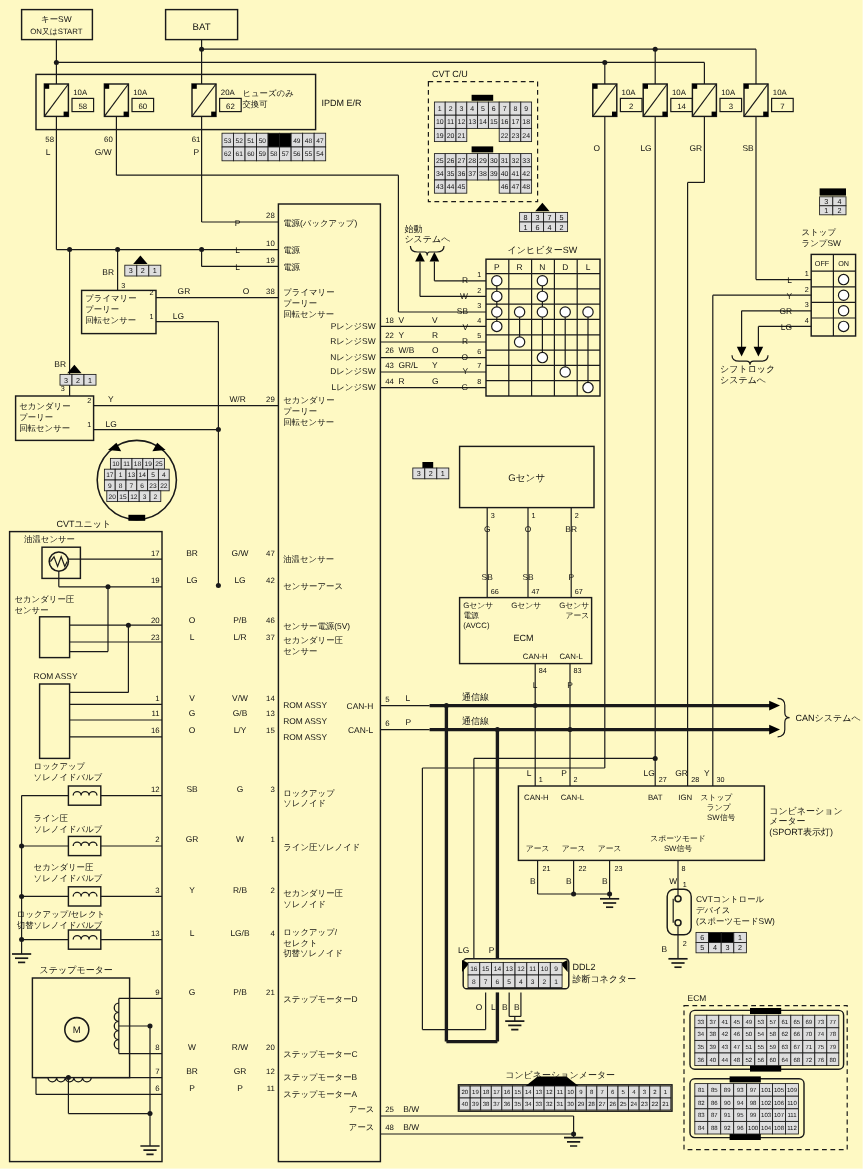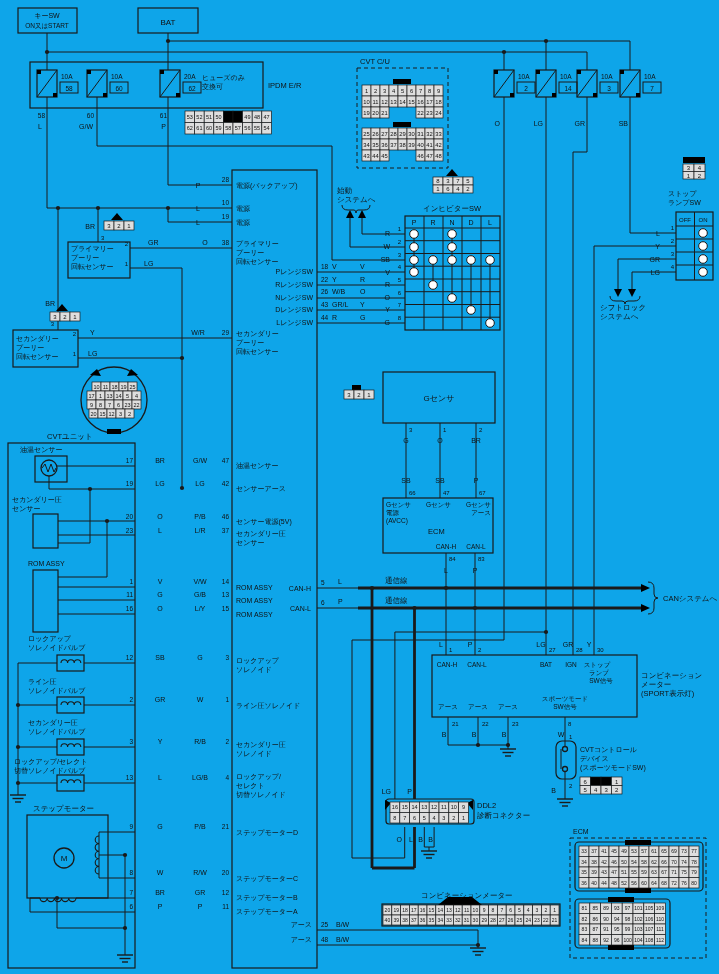--- a/index.html
+++ b/index.html
@@ -1,16 +1,16 @@
 <!DOCTYPE html>
 <html><head>
 <meta charset="utf-8">
 <style>
   html,body{margin:0;padding:0;background:#fff;}
-  #stage{position:relative;width:719px;height:974px;background:#0ea5e9;font-family:"Liberation Sans",sans-serif;}
+  #stage{position:relative;width:719px;height:974px;background:#fef9c3;font-family:"Liberation Sans",sans-serif;}
   svg{position:absolute;left:0;top:0;}
   text{fill:#111;font-family:"Liberation Sans","DejaVu Sans",sans-serif;}
 </style>
 </head>
 <body>
 
 <div id="stage">
   <svg width="719" height="974" viewBox="0 0 719 974">
     <g>
         <line x1="47" y1="33" x2="47" y2="70" stroke="#1a1a1a" stroke-width="1"></line>

